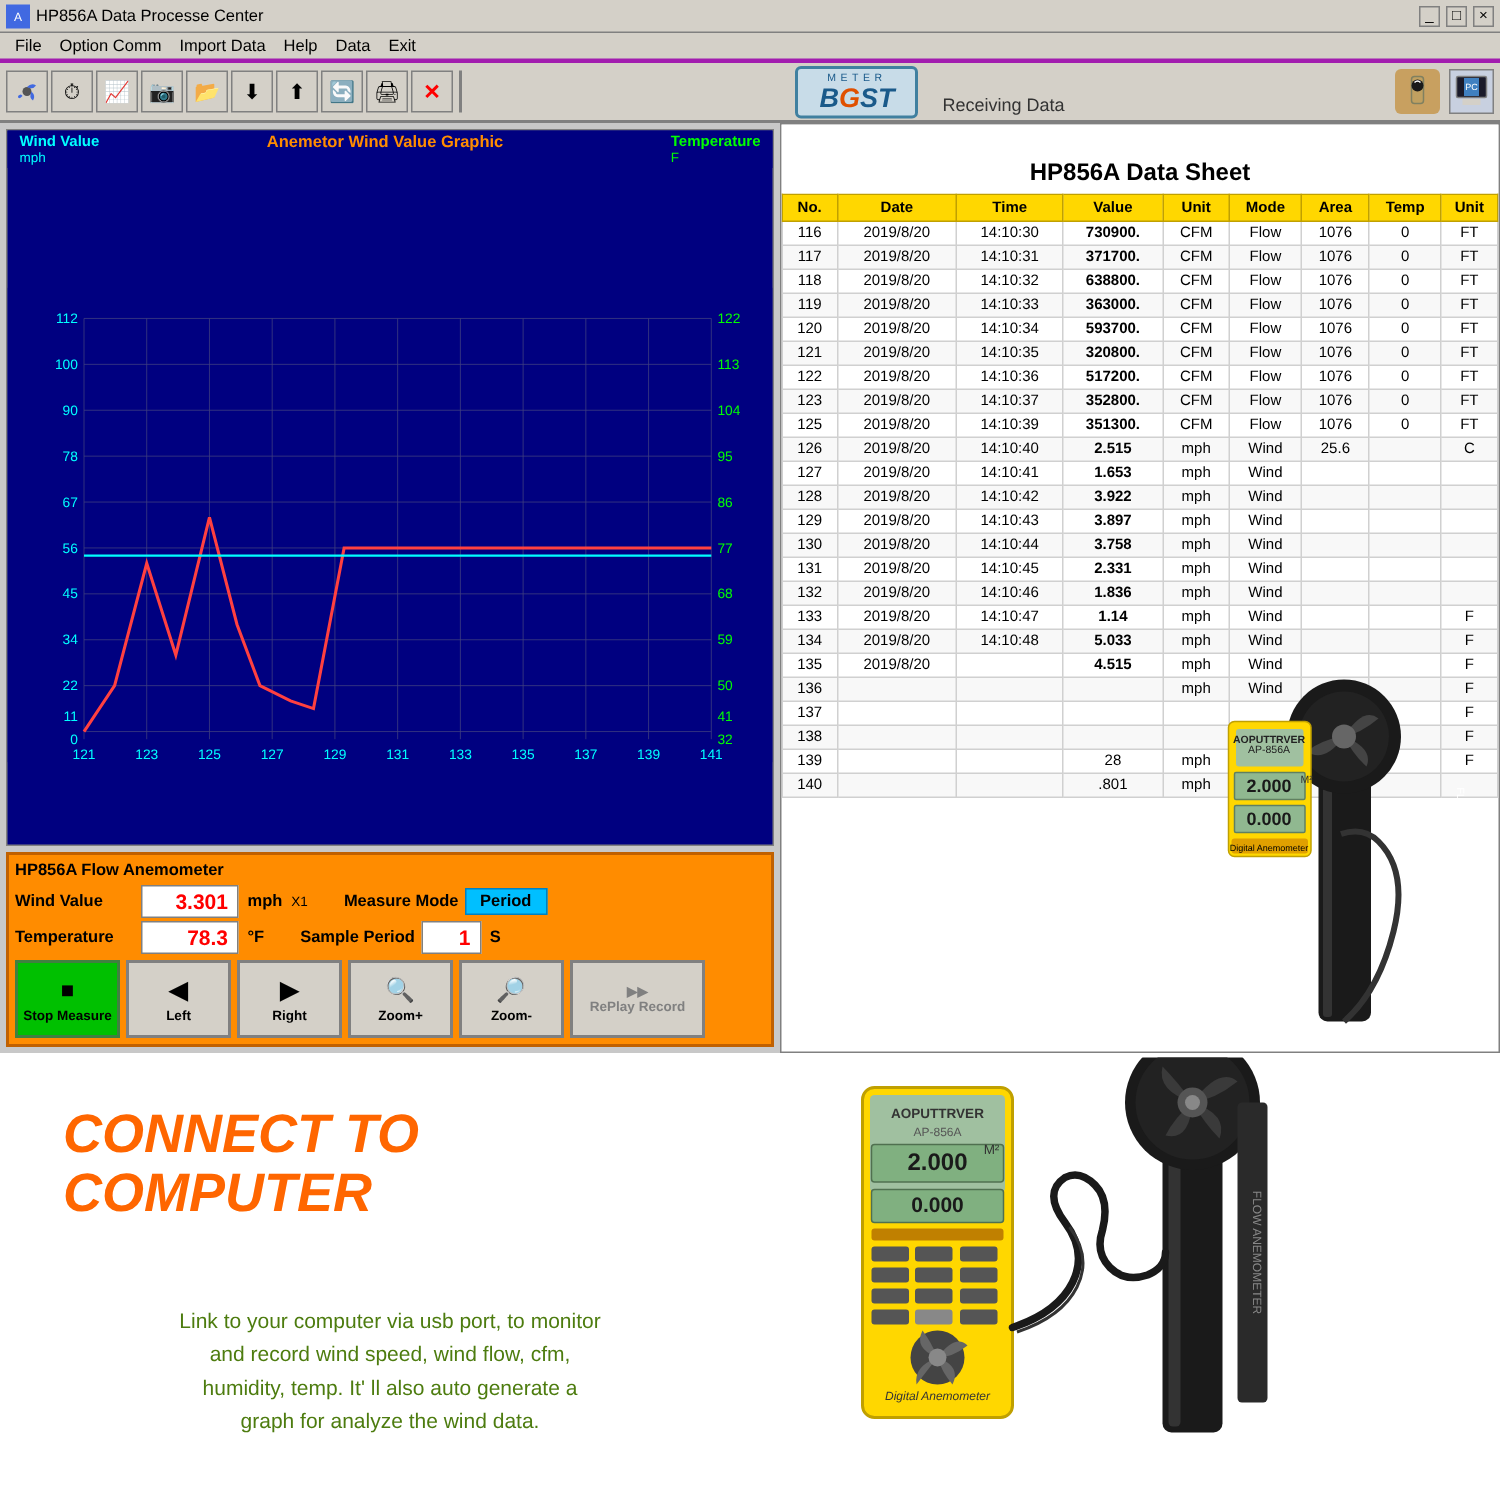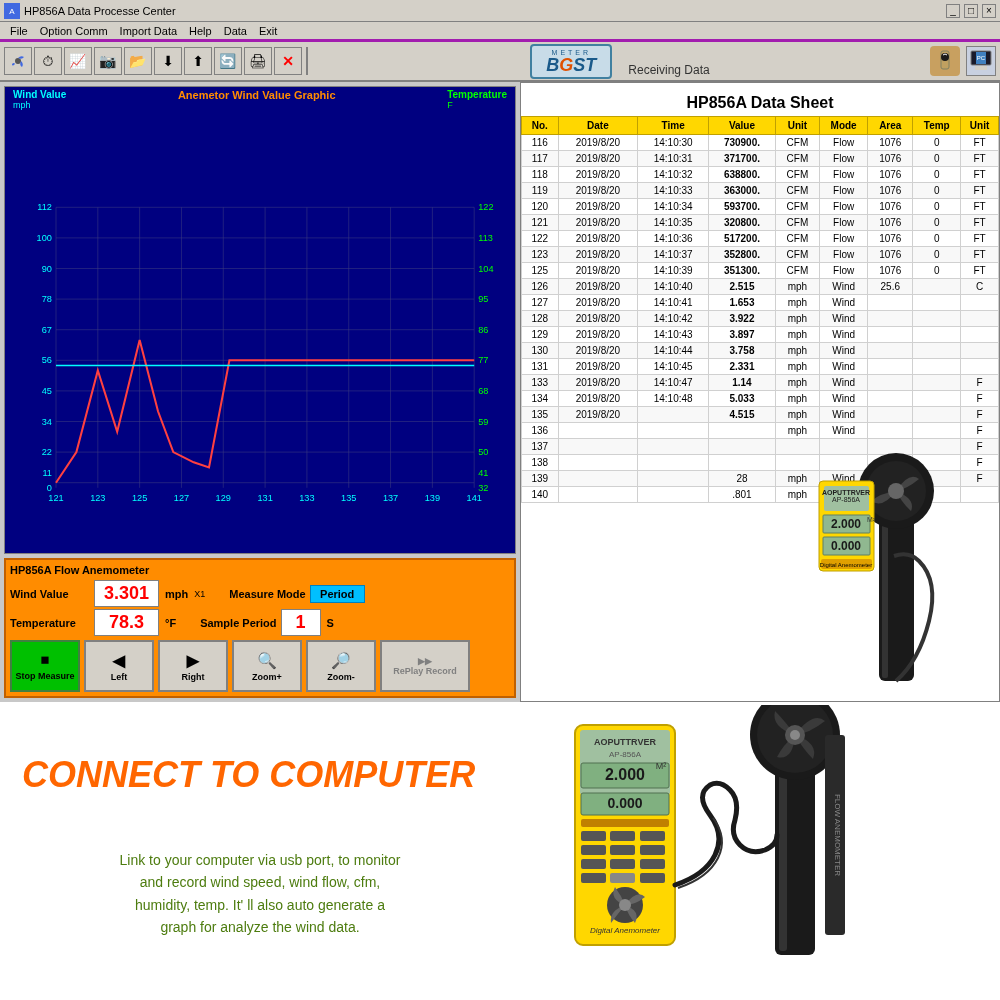--- a/index.html
+++ b/index.html
@@ -104,25 +104,25 @@
     .instrument-row {
       display: flex;
       align-items: center;
       gap: 4px;
     }
     .inst-label { font-size: 11px; font-weight: bold; color: #000; width: 80px; }
     .inst-value-box {
       background: #fff;
       border: 1px solid #808080;
       padding: 2px 6px;
-      font-size: 18px;
+      font-size: 14px;
       font-weight: bold;
       color: #ff0000;
       min-width: 65px;
-      text-align: center;
+      text-align: right;
     }
     .inst-unit { font-size: 11px; font-weight: bold; color: #000; margin-left: 2px; }
     .inst-mode-label { font-size: 11px; font-weight: bold; color: #000; margin-left: 20px; }
     .inst-mode-value {
       background: #00bfff;
       border: 1px solid #0080c0;
       padding: 2px 8px;
       font-size: 11px;
       font-weight: bold;
       color: #000;
@@ -176,21 +176,21 @@
       background: #fff;
       border: 1px solid #808080;
       overflow: hidden;
       position: relative;
     }
     .data-sheet-title {
       background: #fff;
       text-align: center;
       font-size: 16px;
       font-weight: bold;
-      padding: 11px 0 4px 0;
+      padding: 24px 0 4px 0;
       color: #000;
     }
     .data-table {
       width: 100%;
       border-collapse: collapse;
       font-size: 10px;
     }
     .data-table th {
       background: #ffd700;
       border: 1px solid #c0a000;
@@ -213,21 +213,21 @@
     .val-orange { color: #ff8c00; font-weight: bold; }
 
     
     .bottom-section {
       height: 290px;
       display: flex;
       background: #fff;
     }
     .bottom-left {
       width: 520px;
-      padding: 20px 22px;
+      padding: 20px 42px;
       display: flex;
       flex-direction: column;
       justify-content: center;
       gap: 44px;
     }
     .connect-title {
       font-size: 36px;
       font-weight: 900;
       color: #ff6600;
       font-style: italic;
@@ -648,20 +648,31 @@
       <td>2019/8/20</td>
       <td>14:10:45</td>
       <td class="val-orange">2.331</td>
       <td>mph</td>
       <td>Wind</td>
       <td></td>
       <td class=""></td>
       <td></td>
     </tr>
             <tr>
+      <td>132</td>
+      <td>2019/8/20</td>
+      <td>14:10:46</td>
+      <td class="val-orange">1.836</td>
+      <td>mph</td>
+      <td>Wind</td>
+      <td></td>
+      <td class=""></td>
+      <td></td>
+    </tr>
+            <tr>
       <td>133</td>
       <td>2019/8/20</td>
       <td>14:10:47</td>
       <td class="val-orange">1.14</td>
       <td>mph</td>
       <td>Wind</td>
       <td></td>
       <td class=""></td>
       <td>F</td>
     </tr>

